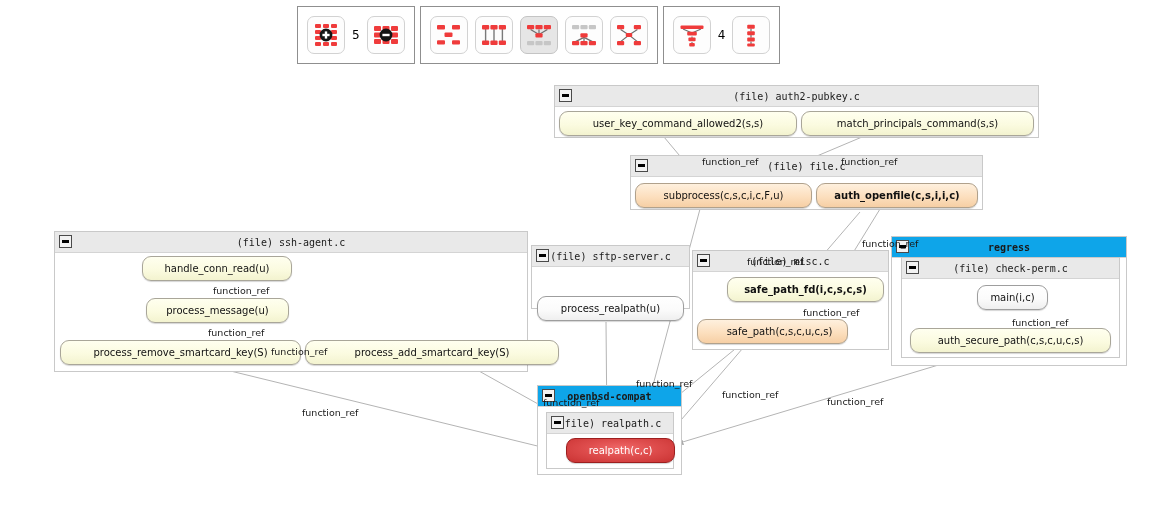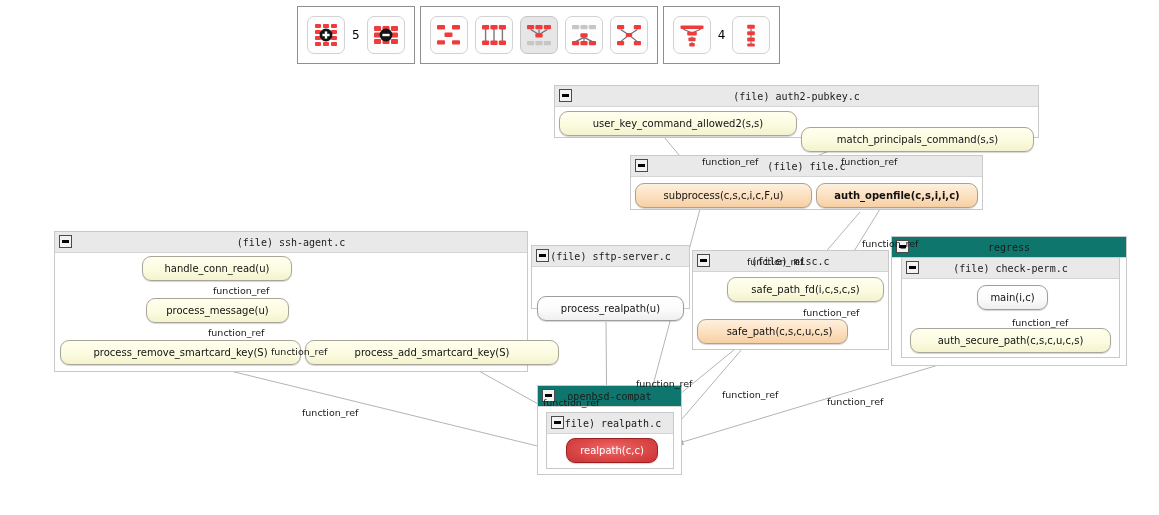--- a/index.html
+++ b/index.html
@@ -32,21 +32,21 @@
 
   
   .grp{
     position:absolute;box-sizing:border-box;
     border:1px solid #c9c9c9;background:#ffffff;
   }
   .grp-hd{
     position:relative;height:20px;background:#e9e9e9;border-bottom:1px solid #d4d4d4;
     display:flex;align-items:center;justify-content:center;
   }
-  .grp-dir > .grp-hd{background:#0f766e;}
+  .grp-dir > .grp-hd{background:#0ea5e9;font-weight:bold;}
   .grp-title{
     font-size:10px;color:#1a1a1a;white-space:nowrap;
     font-family:"DejaVu Sans Mono","Liberation Mono",monospace;
   }
   .collapse{
     position:absolute;left:4px;top:3px;width:13px;height:13px;
     border:1px solid #4a4a4a;background:#f2f2f2;box-sizing:border-box;
     display:flex;align-items:center;justify-content:center;
   }
   .collapse::before{content:"";display:block;width:7px;height:2.5px;background:#000;}
@@ -333,33 +333,33 @@
       </div>
       <div class="grp" style="left: 546px; top: 412px; width: 128px; height: 57px;">
         <div class="grp-hd">
           <span class="collapse"></span>
           <span class="grp-title">(file) realpath.c</span>
         </div>
       </div>
     </div>
   <div id="nodes">
       <div class="node n-cream" style="left: 559px; top: 111px; width: 238px;">user_key_command_allowed2(s,s)</div>
-      <div class="node n-cream" style="left: 801px; top: 127px; width: 233px;">match_principals_command(s,s)</div>
+      <div class="node n-cream" style="left: 801px; top: 111px; width: 233px;">match_principals_command(s,s)</div>
       <div class="node n-orange" style="left: 635px; top: 183px; width: 177px; border-radius: 9px;">subprocess(c,s,c,i,c,F,u)</div>
       <div class="node n-orange" style="left: 816px; top: 183px; width: 162px; font-weight: bold;">auth_openfile(c,s,i,i,c)</div>
       <div class="node n-cream" style="left: 142px; top: 256px; width: 150px;">handle_conn_read(u)</div>
       <div class="node n-cream" style="left: 146px; top: 298px; width: 143px;">process_message(u)</div>
       <div class="node n-cream" style="left: 60px; top: 340px; width: 241px;">process_remove_smartcard_key(S)</div>
       <div class="node n-cream" style="left: 305px; top: 340px; width: 254px;">process_add_smartcard_key(S)</div>
       <div class="node n-white" style="left: 537px; top: 296px; width: 147px;">process_realpath(u)</div>
-      <div class="node n-cream" style="left: 727px; top: 277px; width: 157px;">safe_path_fd(i,c,s,c,s)</div>
+      <div class="node n-cream" style="left: 727px; top: 277px; width: 157px; font-weight: bold;">safe_path_fd(i,c,s,c,s)</div>
       <div class="node n-orange" style="left: 697px; top: 319px; width: 151px; padding-left: 14px;">safe_path(c,s,c,u,c,s)</div>
       <div class="node n-white" style="left: 977px; top: 285px; width: 71px;">main(i,c)</div>
       <div class="node n-cream" style="left: 910px; top: 328px; width: 201px;">auth_secure_path(c,s,c,u,c,s)</div>
-      <div class="node n-red" style="left: 566px; top: 438px; width: 92px;">realpath(c,c)</div>
+      <div class="node n-red" style="left: 566px; top: 438px; width: 109px;">realpath(c,c)</div>
     </div>
   <div id="elabels">
       <div class="elabel" style="left: 702px; top: 156px;">function_ref</div>
       <div class="elabel" style="left: 841px; top: 156px;">function_ref</div>
       <div class="elabel" style="left: 213px; top: 285px;">function_ref</div>
       <div class="elabel" style="left: 208px; top: 327px;">function_ref</div>
       <div class="elabel" style="left: 271px; top: 346px;">function_ref</div>
       <div class="elabel" style="left: 803px; top: 307px;">function_ref</div>
       <div class="elabel" style="left: 1012px; top: 317px;">function_ref</div>
       <div class="elabel" style="left: 636px; top: 378px;">function_ref</div>

